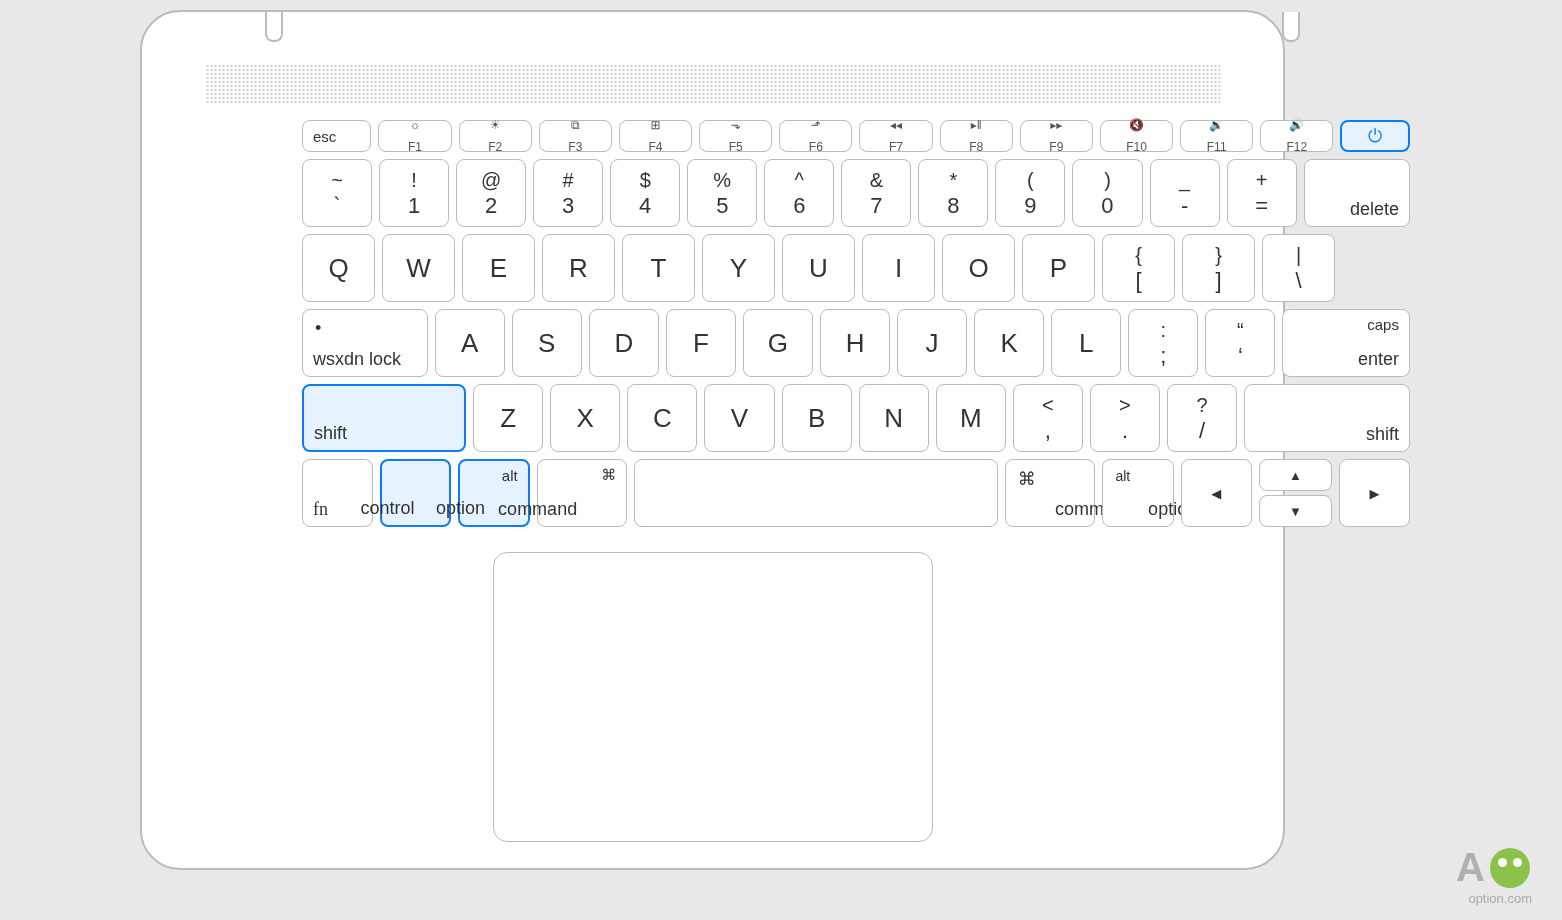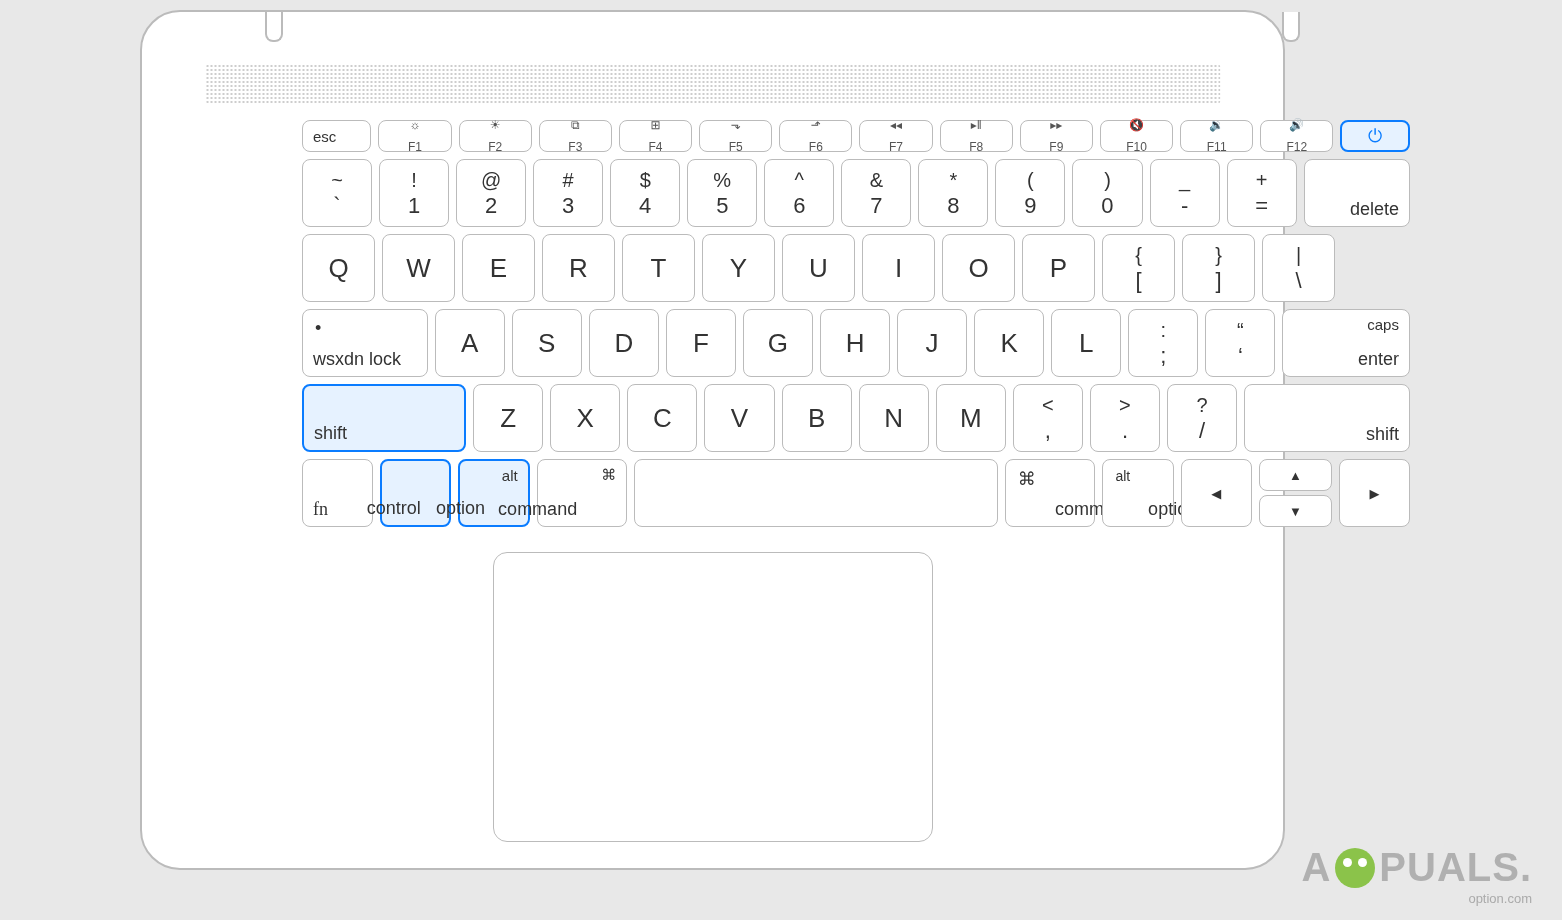--- a/index.html
+++ b/index.html
@@ -424,21 +424,21 @@
         </div>
         <div class="key" style="width: 173px;">
           <span class="br-label">shift</span>
         </div>
       </div>
     <div class="row main-row" id="row5">
         <div class="key" style="width: 73px; font-family: Liberation Serif, serif;">
           <span class="bl-label">fn</span>
         </div>
         <div class="key highlight" style="width: 73px;">
-          <span class="bl-label" style="left: 5px; transform: translateX(-50%); width: 100%; text-align: right;">control</span>
+          <span class="bl-label" style="left: 12px; transform: translateX(-50%); width: 100%; text-align: left;">control</span>
         </div>
         <div class="key highlight" style="width: 73px;">
           <span class="bl-label" style="left: 0px; transform: translateX(-50%); width: 100%; text-align: center;">option</span>
           <span class="tr-label">alt</span>
         </div>
         <div class="key" style="width: 93px;">
           <span class="bl-label" style="left: 0px; transform: translateX(-50%); width: 100%; text-align: center;">command</span>
           <span class="tr-label">⌘</span>
         </div>
         <div class="key" style="width: 373px;"></div>
@@ -466,15 +466,14 @@
         </div>
       </div>
   </div>
 
   <div class="trackpad"></div>
 </div>
 
 <div class="watermark">
   <span>A</span>
   <span class="logo"></span>
-  <span>PUALS.</span>
 </div>
 <div class="wm-site">option.com</div>
 
 </body></html>

